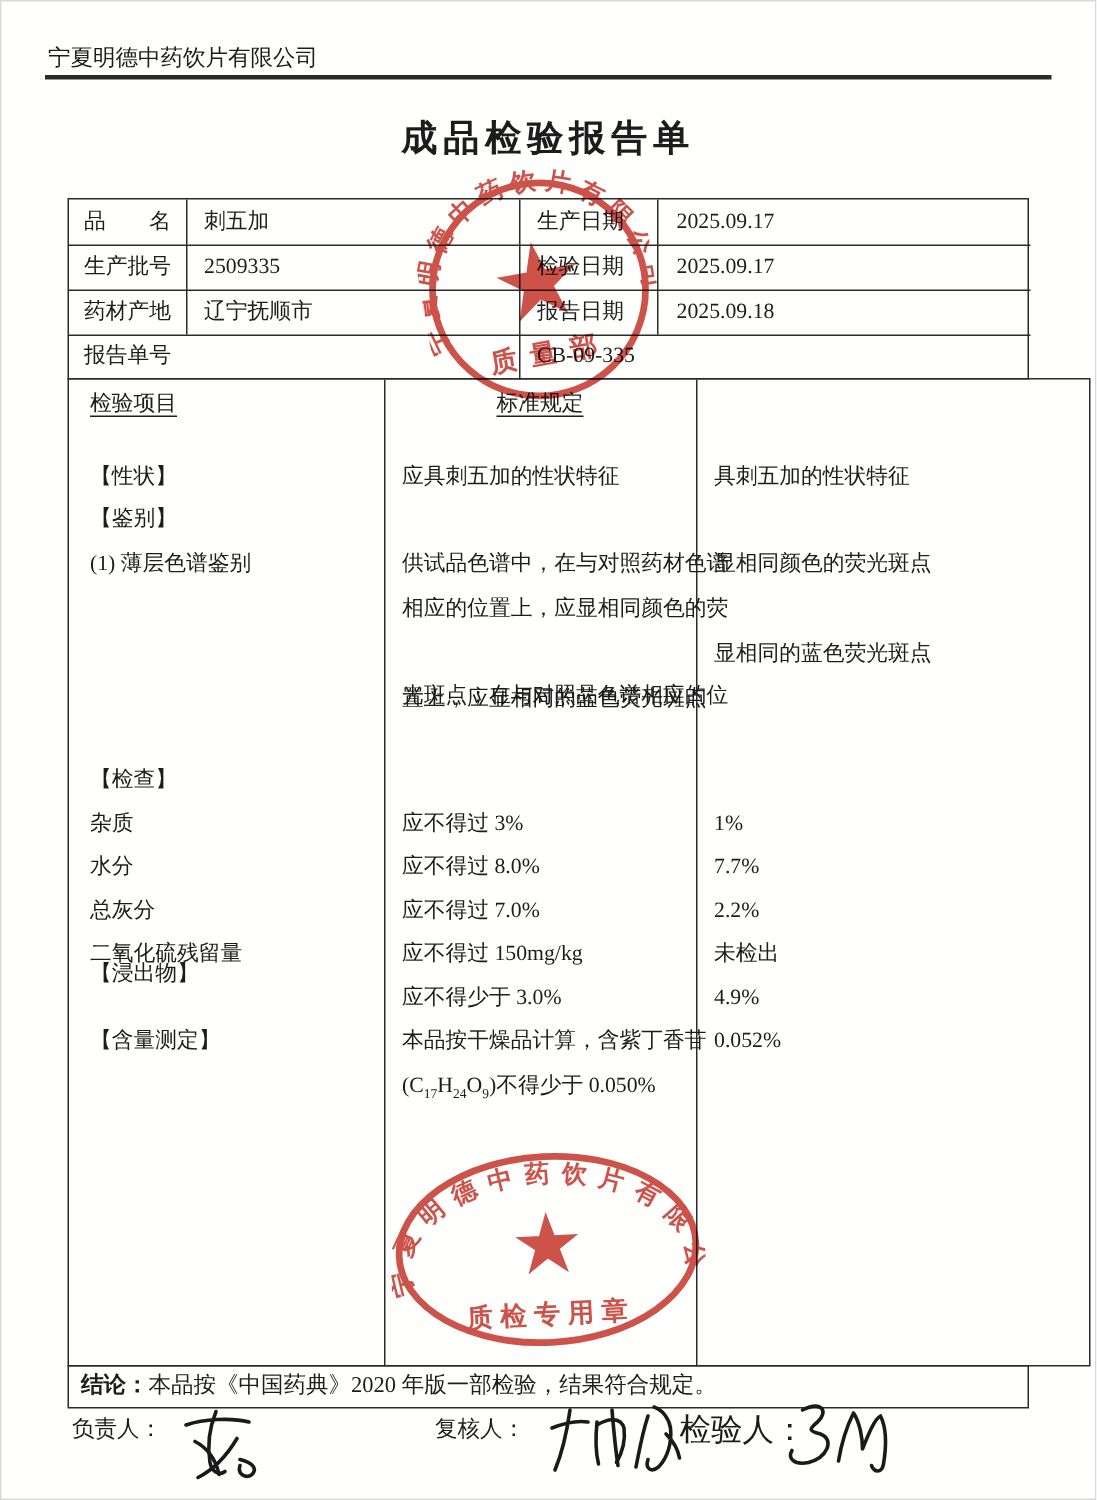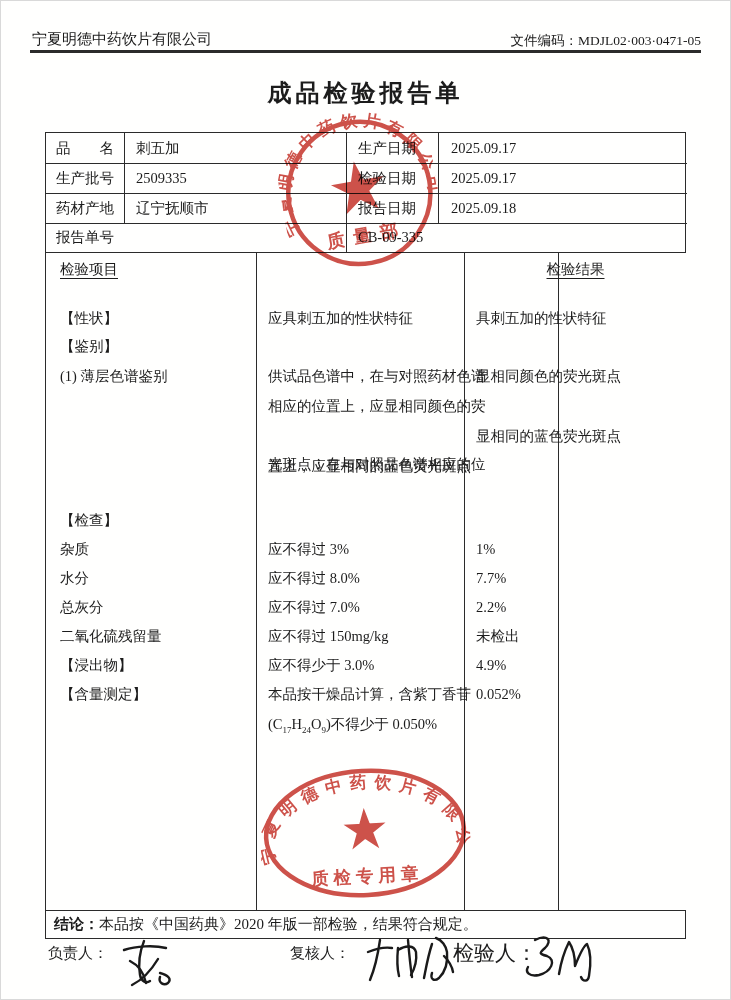--- a/index.html
+++ b/index.html
@@ -16,23 +16,20 @@
   sub.f{font-size:9px;}
   .stamp{position:absolute;opacity:0.86;mix-blend-mode:multiply;pointer-events:none;}
   .sig path{fill:none;stroke:#1a1a1a;stroke-width:2.4;stroke-linecap:round;stroke-linejoin:round;}
 </style>
 </head>
 <body>
 
 <div class="page">
 
   <div class="abs t" style="left:32px;top:28px;font-size:15px;">宁夏明德中药饮片有限公司</div>
-  <div class="abs t" style="right:30px;top:30px;font-size:13.5px;">
-    <span>文件编码：</span><span>MDJL02·003·0471-05</span>
-  </div>
   <div class="hline" style="left:30px;top:50px;width:671px;height:2.5px;"></div>
 
   <div class="abs t" style="left:0;top:82px;width:731px;text-align:center;font-size:24px;font-weight:bold;letter-spacing:4px;">成品检验报告单</div>
 
   <div class="box" style="left:45px;top:132px;width:641px;height:121px;">
     <div class="hline" style="left:0;top:30px;width:641px;"></div>
     <div class="hline" style="left:0;top:60px;width:641px;"></div>
     <div class="hline" style="left:0;top:90px;width:641px;"></div>
     <div class="vline" style="left:78px;top:0;height:90px;"></div>
     <div class="vline" style="left:300px;top:0;height:120px;"></div>
@@ -50,26 +47,26 @@
 
     <div class="abs t" style="left:10px;top:64px;">药材产地</div>
     <div class="abs t" style="left:90px;top:64px;">辽宁抚顺市</div>
     <div class="abs t" style="left:312px;top:64px;">报告日期</div>
     <div class="abs t" style="left:405px;top:64px;">2025.09.18</div>
 
     <div class="abs t" style="left:10px;top:93px;font-family:Liberation Serif, serif;">报告单号</div>
     <div class="abs t" style="left:312px;top:93px;">CB-09-335</div>
   </div>
 
-  <div class="box" style="left:45px;top:252px;width:514px;height:659px;">
+  <div class="box" style="left:45px;top:252px;width:682px;height:659px;">
     <div class="vline" style="left:210px;top:0;height:657px;"></div>
     <div class="vline" style="left:418px;top:0;height:657px;"></div>
 
     <div class="abs t uline" style="left:14px;top:5px;">检验项目</div>
-    <div class="abs t uline center" style="left:418px;top:5px;width:223px;">检验结果</div>
+    <div class="abs t uline center" style="left:210px;top:5px;width:208px;">标准规定</div>
 
     <div class="abs t" style="left:14px;top:54px;">【性状】</div>
     <div class="abs t" style="left:222px;top:54px;">应具刺五加的性状特征</div>
     <div class="abs t" style="left:430px;top:54px;">具刺五加的性状特征</div>
 
     <div class="abs t" style="left:14px;top:82px;">【鉴别】</div>
 
     <div class="abs t" style="left:14px;top:112px;">(1) 薄层色谱鉴别</div>
     <div class="abs t" style="left:222px;top:112px;">供试品色谱中，在与对照药材色谱</div>
     <div class="abs t" style="left:222px;top:142px;">相应的位置上，应显相同颜色的荧</div>
@@ -89,21 +86,21 @@
     <div class="abs t" style="left:430px;top:314px;">7.7%</div>
 
     <div class="abs t" style="left:14px;top:343px;">总灰分</div>
     <div class="abs t" style="left:222px;top:343px;">应不得过 7.0%</div>
     <div class="abs t" style="left:430px;top:343px;">2.2%</div>
 
     <div class="abs t" style="left:14px;top:372px;">二氧化硫残留量</div>
     <div class="abs t" style="left:222px;top:372px;">应不得过 150mg/kg</div>
     <div class="abs t" style="left:430px;top:372px;">未检出</div>
 
-    <div class="abs t" style="left:14px;top:401px;font-family:Liberation Serif, serif;">【浸出物】</div>
+    <div class="abs t" style="left:14px;top:385px;font-family:Liberation Serif, serif;">【浸出物】</div>
     <div class="abs t" style="left:222px;top:401px;">应不得少于 3.0%</div>
     <div class="abs t" style="left:430px;top:401px;">4.9%</div>
 
     <div class="abs t" style="left:14px;top:430px;">【含量测定】</div>
     <div class="abs t" style="left:222px;top:430px;">本品按干燥品计算，含紫丁香苷</div>
     <div class="abs t" style="left:222px;top:460px;"><span>(C</span><sub class="f">17</sub><span>H</span><sub class="f">24</sub><span>O</span><sub class="f">9</sub><span>)不得少于 0.050%</span></div>
     <div class="abs t" style="left:430px;top:430px;">0.052%</div>
   </div>
 
   <svg class="stamp" style="left:281px;top:109px;transform:rotate(-10deg);" width="156" height="164" viewBox="0 0 156 164">

